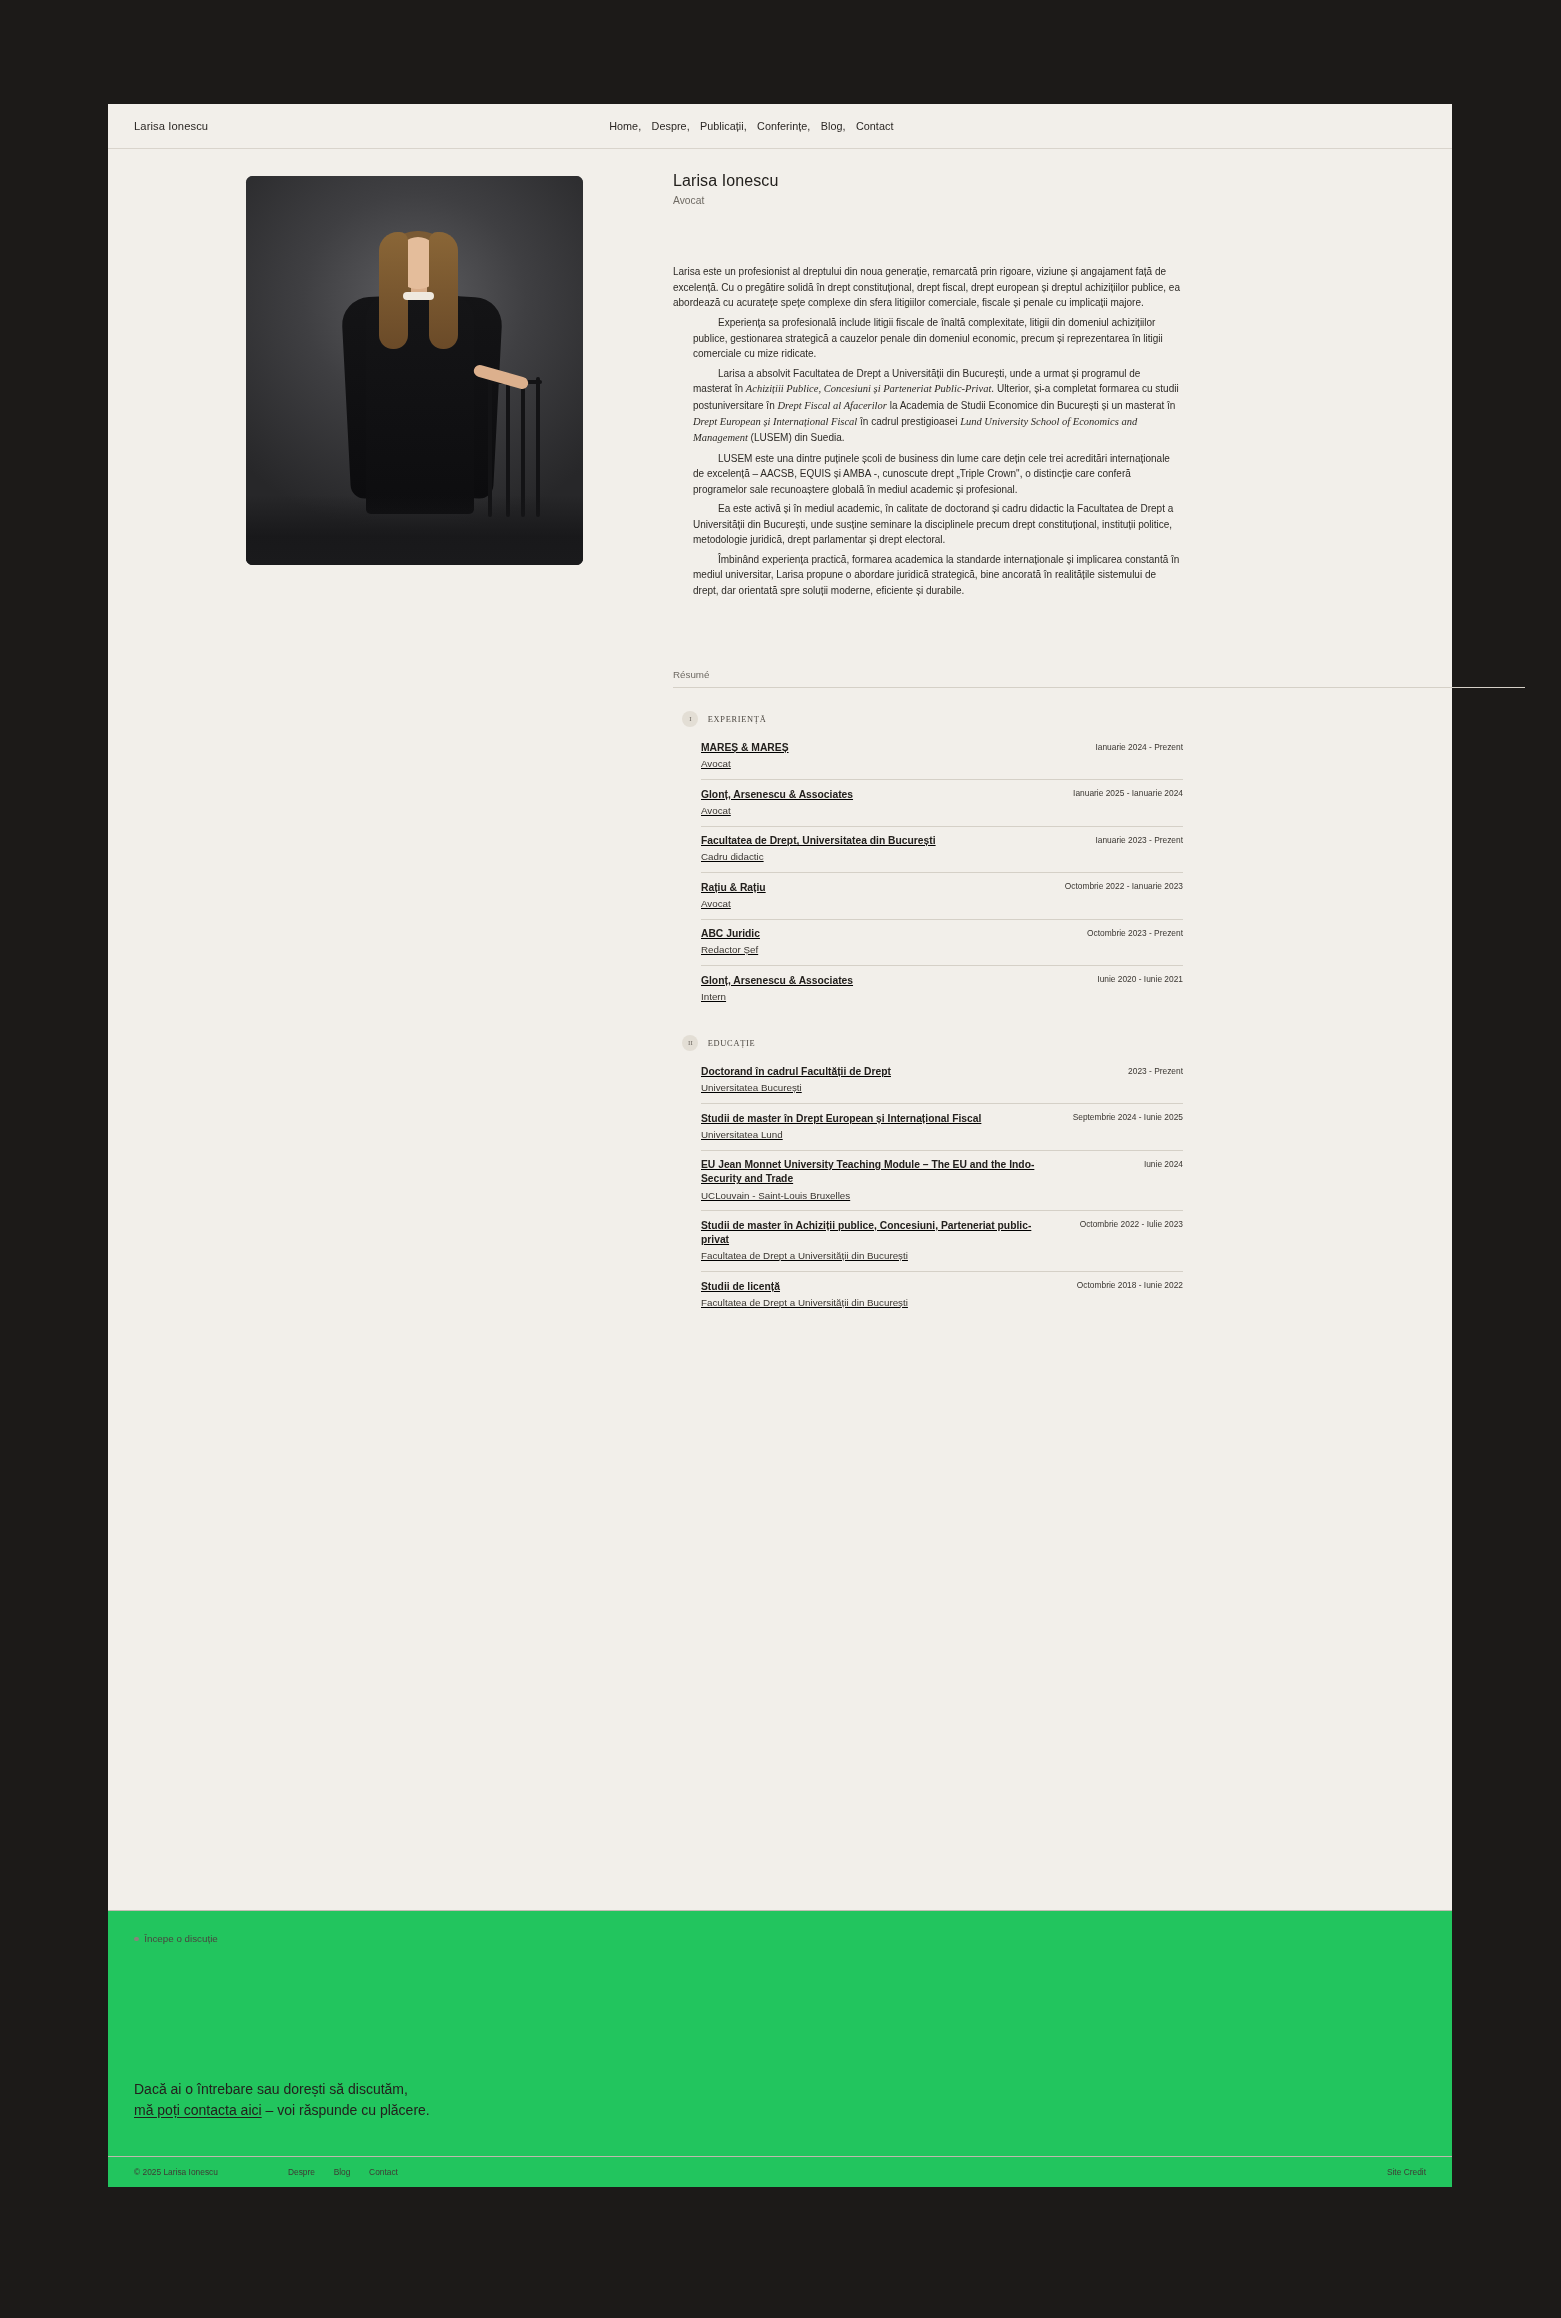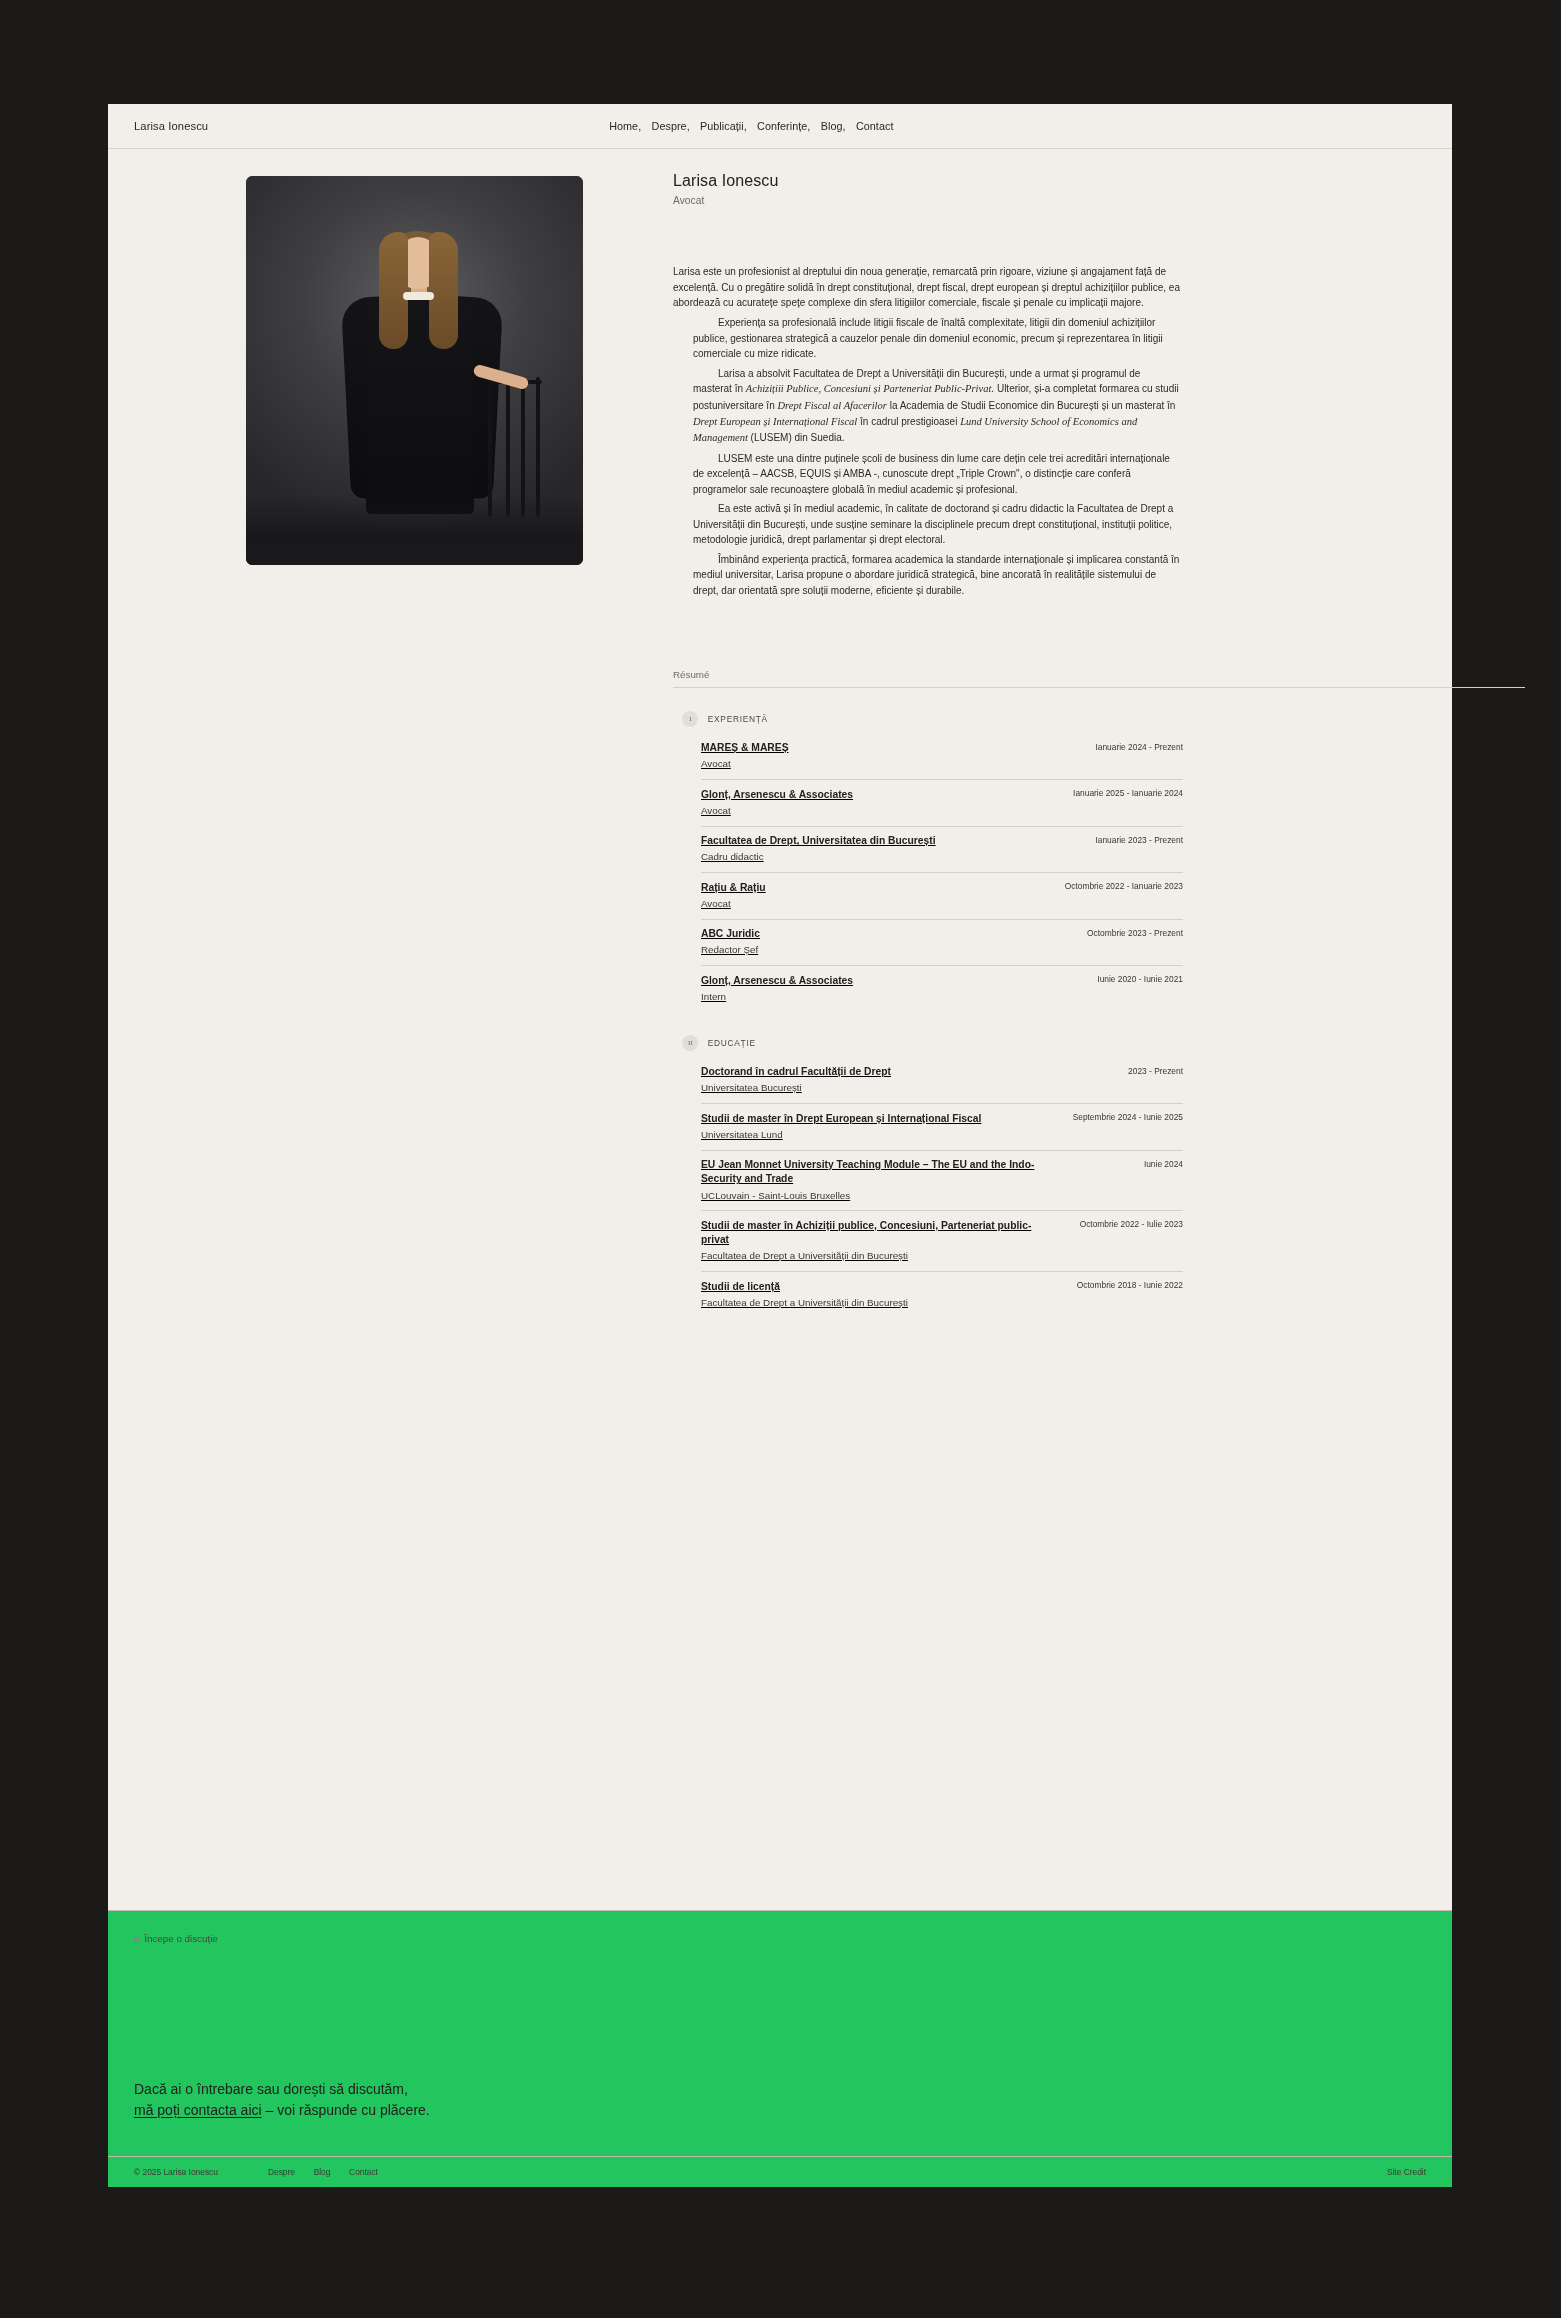--- a/index.html
+++ b/index.html
@@ -198,20 +198,21 @@
     background: #e3ded5;
     color: #6f6a63;
     font-size: 7px;
     display: flex; align-items: center; justify-content: center;
     font-family: "Liberation Serif", serif;
   }
   .section-title {
     font-size: 8.4px;
     letter-spacing: 0.7px;
     color: #4d4842;
+    font-family: Liberation Serif, serif;
   }
 
   .entries { margin-top: 10.3px; margin-left: 28px; width: 482px; text-decoration: underline; }
   .entry {
     border-top: 0.5px solid #d5d0c7;
     padding: 7.5px 0 8.4px 0;
     position: relative;
   }
   .entry:first-child { border-top: none; padding-top: 3.7px; }
   .entry-title {
@@ -277,20 +278,21 @@
   .footer-bar {
     position: absolute;
     left: 0; right: 0; bottom: 0;
     height: 31px;
     border-top: 0.5px solid #bfb9af;
     display: flex;
     align-items: center;
     padding: 0 26px;
     font-size: 8.4px;
     color: #3f3a34;
+    gap: 20px;
   }
   .footer-bar .copy { margin-right: 50px; }
   .footer-bar .flinks { display: flex; gap: 18.7px; }
   .footer-bar .flinks a { color: #3f3a34; text-decoration: none; }
   .footer-bar .credit { margin-left: auto; }
 </style>
 </head>
 <body>
 
 <div class="page">

